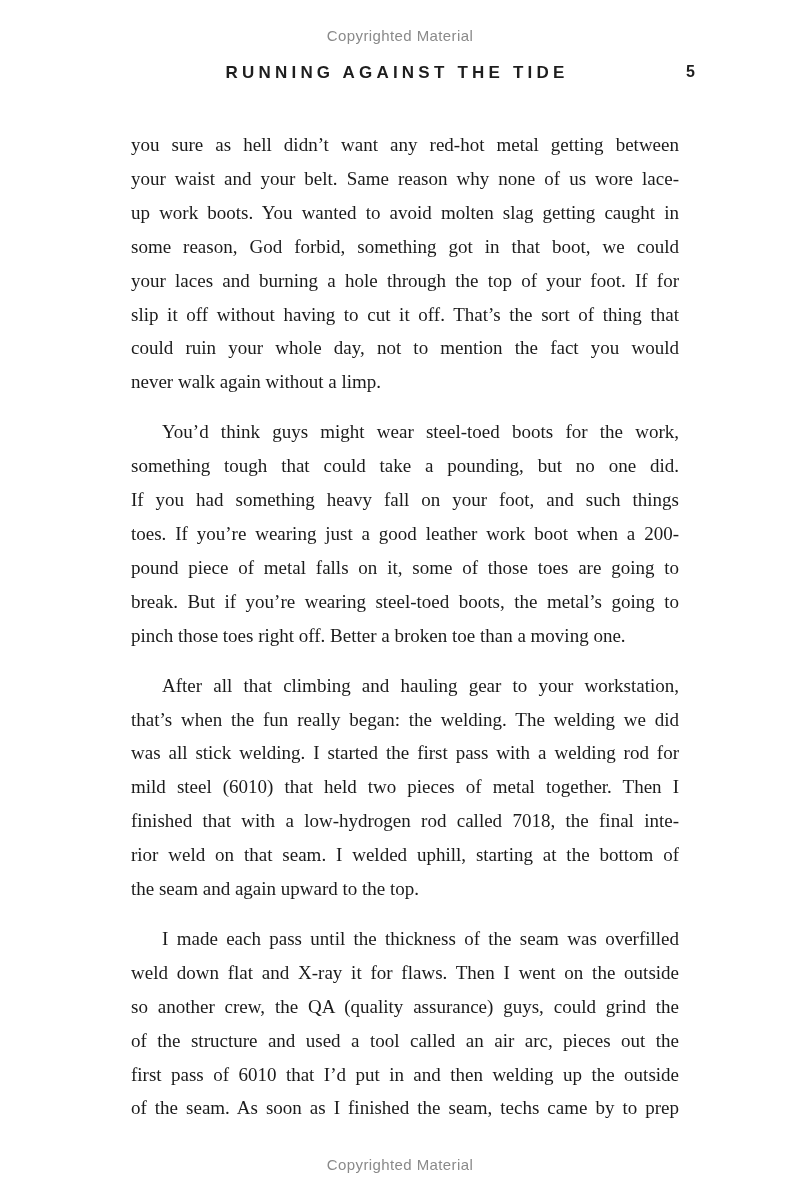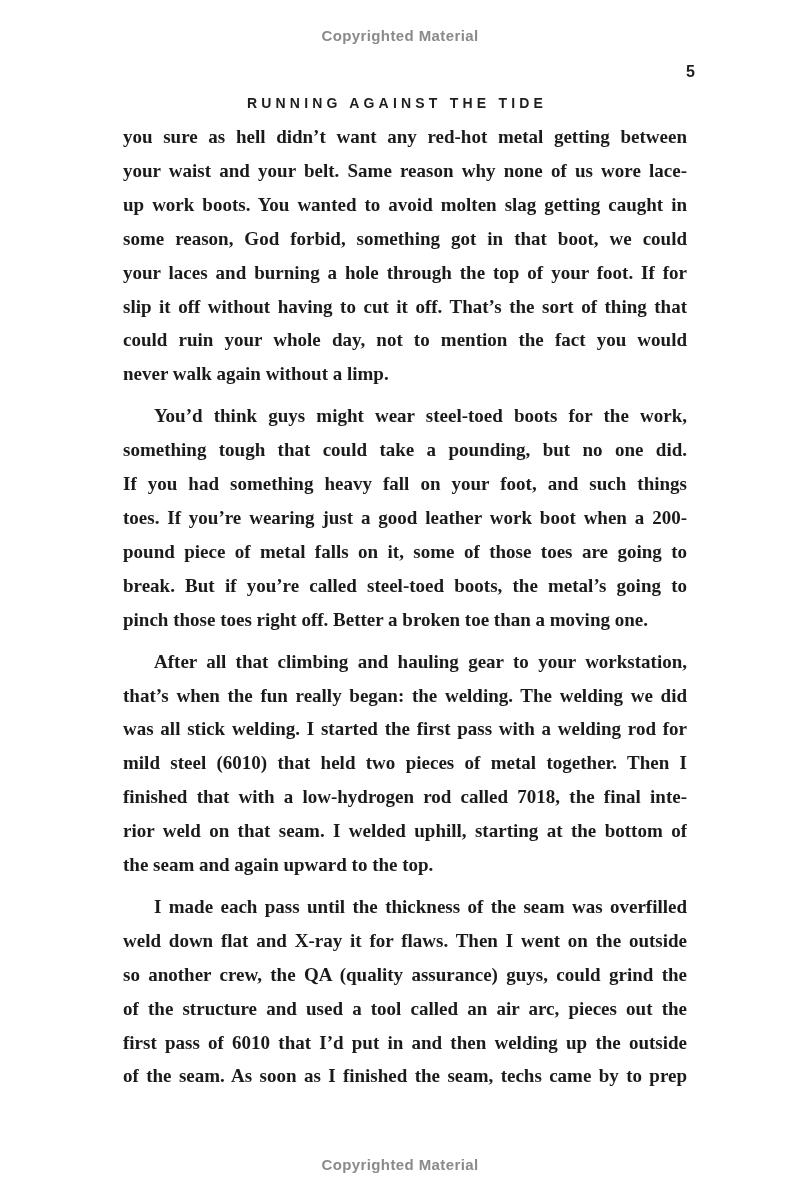--- a/index.html
+++ b/index.html
@@ -14,66 +14,65 @@
     background: #ffffff;
     overflow: hidden;
     font-family: "Liberation Serif", serif;
   }
   .copyright-notice {
     position: absolute;
     left: 0;
     width: 100%;
     text-align: center;
     font-family: "Liberation Sans", sans-serif;
-    font-weight: bold;
+    font-weight: normal;
     font-size: 15px;
     letter-spacing: 0.4px;
     color: var(--muted, #8a8a8a);
   }
   .copyright-top { top: 27px; }
   .copyright-bottom { top: 1156px; }
   .running-header {
     position: absolute;
     top: 63px;
     left: 115px;
     right: 105px;
     height: 20px;
   }
   .running-header .title {
     position: absolute;
     left: 0;
     right: 16px;
     text-align: center;
     font-family: "Liberation Sans", sans-serif;
     font-weight: bold;
-    font-size: 14px;
+    font-size: 17px;
     letter-spacing: 4.2px;
     color: var(--header-ink, #1e1e1e);
     white-space: nowrap;
-    margin-top: 32px;
   }
   .running-header .page-number {
     position: absolute;
     right: 0;
     top: 0;
     font-family: "Liberation Sans", sans-serif;
     font-weight: bold;
     font-size: 16px;
     color: var(--header-ink, #1e1e1e);
   }
   .page-body {
     position: absolute;
     top: 112px;
     left: 115px;
     width: 580px;
     font-size: 19px;
     line-height: 33.9px;
     color: var(--ink, #1b1b1b);
   }
-  .paragraph { margin: 8px; font-weight: bold; }
+  .paragraph { margin: 16px; }
   .line {
     text-align: justify;
     text-align-last: justify;
     white-space: normal;
     overflow: hidden;
   }
   .line.last {
     text-align-last: left;
   }
   .paragraph.indented .line:first-child {
@@ -102,21 +101,21 @@
         <div class="line">slip it off without having to cut it off. That’s the sort of thing that</div>
         <div class="line">could ruin your whole day, not to mention the fact you would</div>
         <div class="line last">never walk again without a limp.</div>
       </div>
       <div class="paragraph indented">
         <div class="line">You’d think guys might wear steel-toed boots for the work,</div>
         <div class="line">something tough that could take a pounding, but no one did.</div>
         <div class="line">If you had something heavy fall on your foot, and such things</div>
         <div class="line">toes. If you’re wearing just a good leather work boot when a 200-</div>
         <div class="line">pound piece of metal falls on it, some of those toes are going to</div>
-        <div class="line">break. But if you’re called steel-toed boots, the metal’s going to</div>
+        <div class="line">break. But if you’re wearing steel-toed boots, the metal’s going to</div>
         <div class="line last">pinch those toes right off. Better a broken toe than a moving one.</div>
       </div>
       <div class="paragraph indented">
         <div class="line">After all that climbing and hauling gear to your workstation,</div>
         <div class="line">that’s when the fun really began: the welding. The welding we did</div>
         <div class="line">was all stick welding. I started the first pass with a welding rod for</div>
         <div class="line">mild steel (6010) that held two pieces of metal together. Then I</div>
         <div class="line">finished that with a low-hydrogen rod called 7018, the final inte-</div>
         <div class="line">rior weld on that seam. I welded uphill, starting at the bottom of</div>
         <div class="line last">the seam and again upward to the top.</div>

